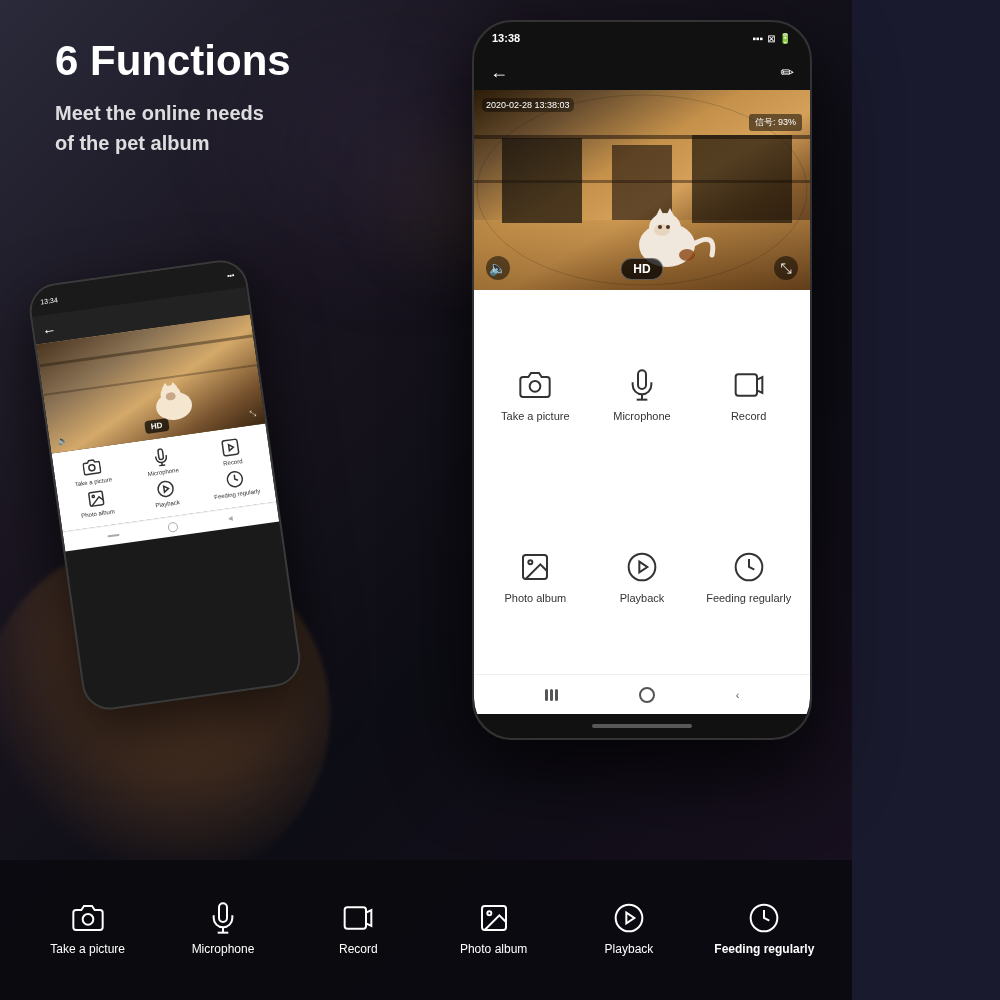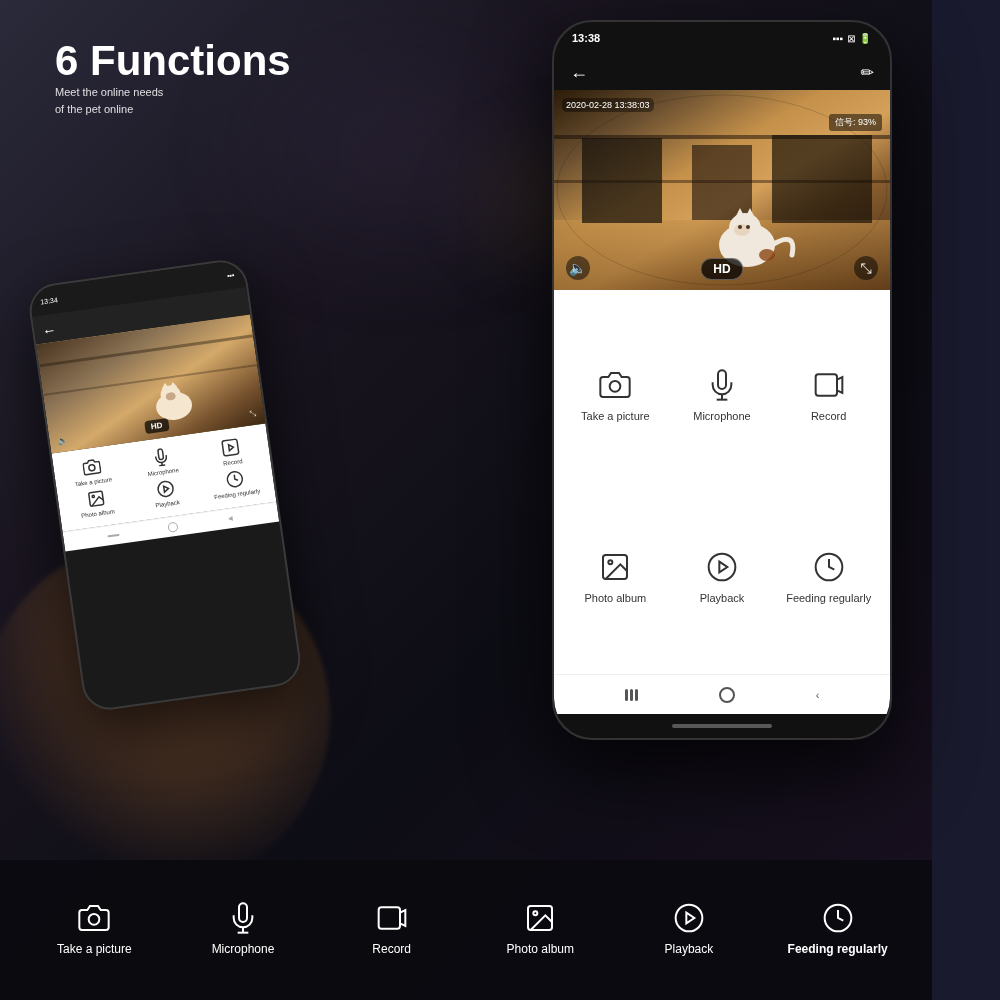--- a/index.html
+++ b/index.html
@@ -18,43 +18,44 @@
       position: absolute;
       inset: 0;
       background: 
         linear-gradient(135deg, #2a2a3a 0%, #1a1520 30%, #0d0d15 60%, #1a1020 100%);
       z-index: 0;
     }
 
     .content-wrapper {
       position: relative;
       z-index: 10;
-      width: 932px;
+      width: 852px;
       height: 1000px;
     }
 
     
     .header-text {
       position: absolute;
       top: 38px;
       left: 55px;
       color: white;
     }
 
     .header-title {
       font-size: 42px;
       font-weight: 800;
       line-height: 1.1;
       color: #ffffff;
     }
 
     .header-subtitle {
-      font-size: 11px;
-      font-weight: 400;
+      font-size: 20px;
+      font-weight: 700;
       color: rgba(255,255,255,0.85);
+      margin-top: 14px;
       line-height: 1.5;
     }
 
     
     .phone-small {
       position: absolute;
       left: 40px;
       top: 240px;
       width: 220px;
       height: 430px;
@@ -428,21 +429,21 @@
 
 <div class="content-wrapper">
   <div class="bg-scene"></div>
   <div class="bg-light-1"></div>
   <div class="bg-light-2"></div>
 
   <div class="header-text">
     <div class="header-title">6 Functions</div>
     <div class="header-subtitle">
       <span>Meet the online needs</span><br>
-      <span>of the pet online</span>
+      <span>of the pet album</span>
     </div>
   </div>
 
   <div class="phone-small" style="transform: rotate(-8deg); left: 55px; top: 270px;">
     <div class="phone-small-body">
       <div class="phone-small-notch"></div>
 
       <div class="phone-small-topbar">
         <span style="color:white; font-size:7px;">13:34</span>
         <span style="color:white; font-size:7px;">▪▪▪</span>

